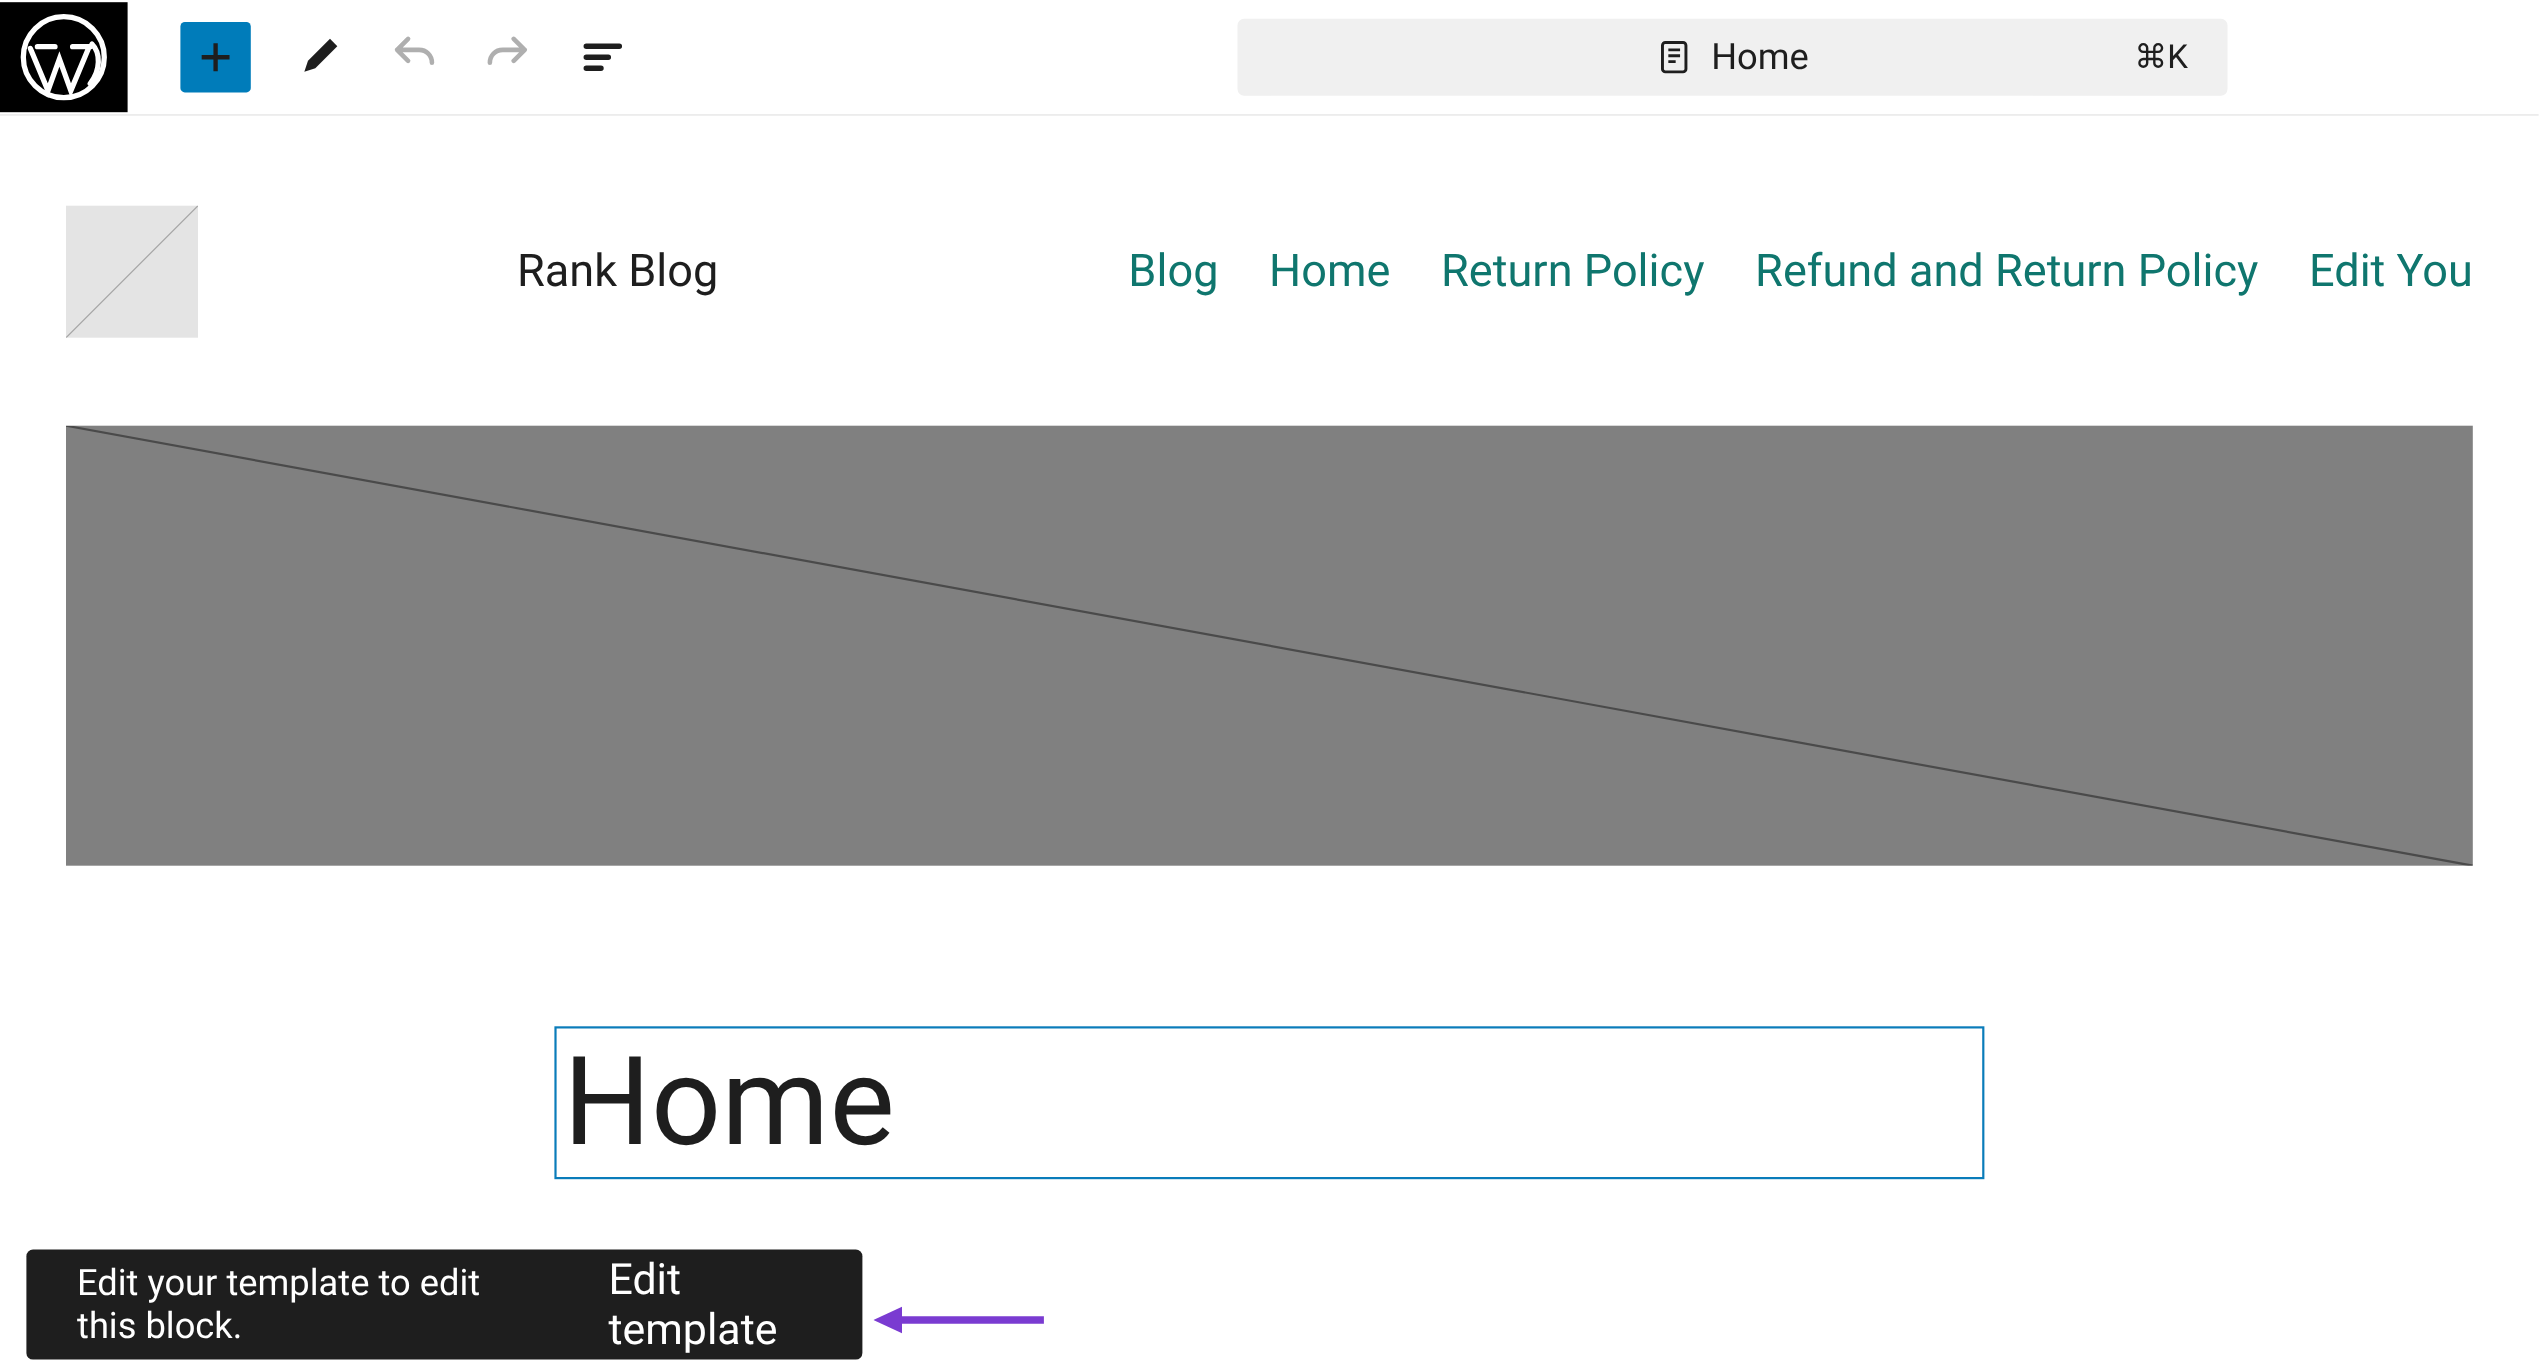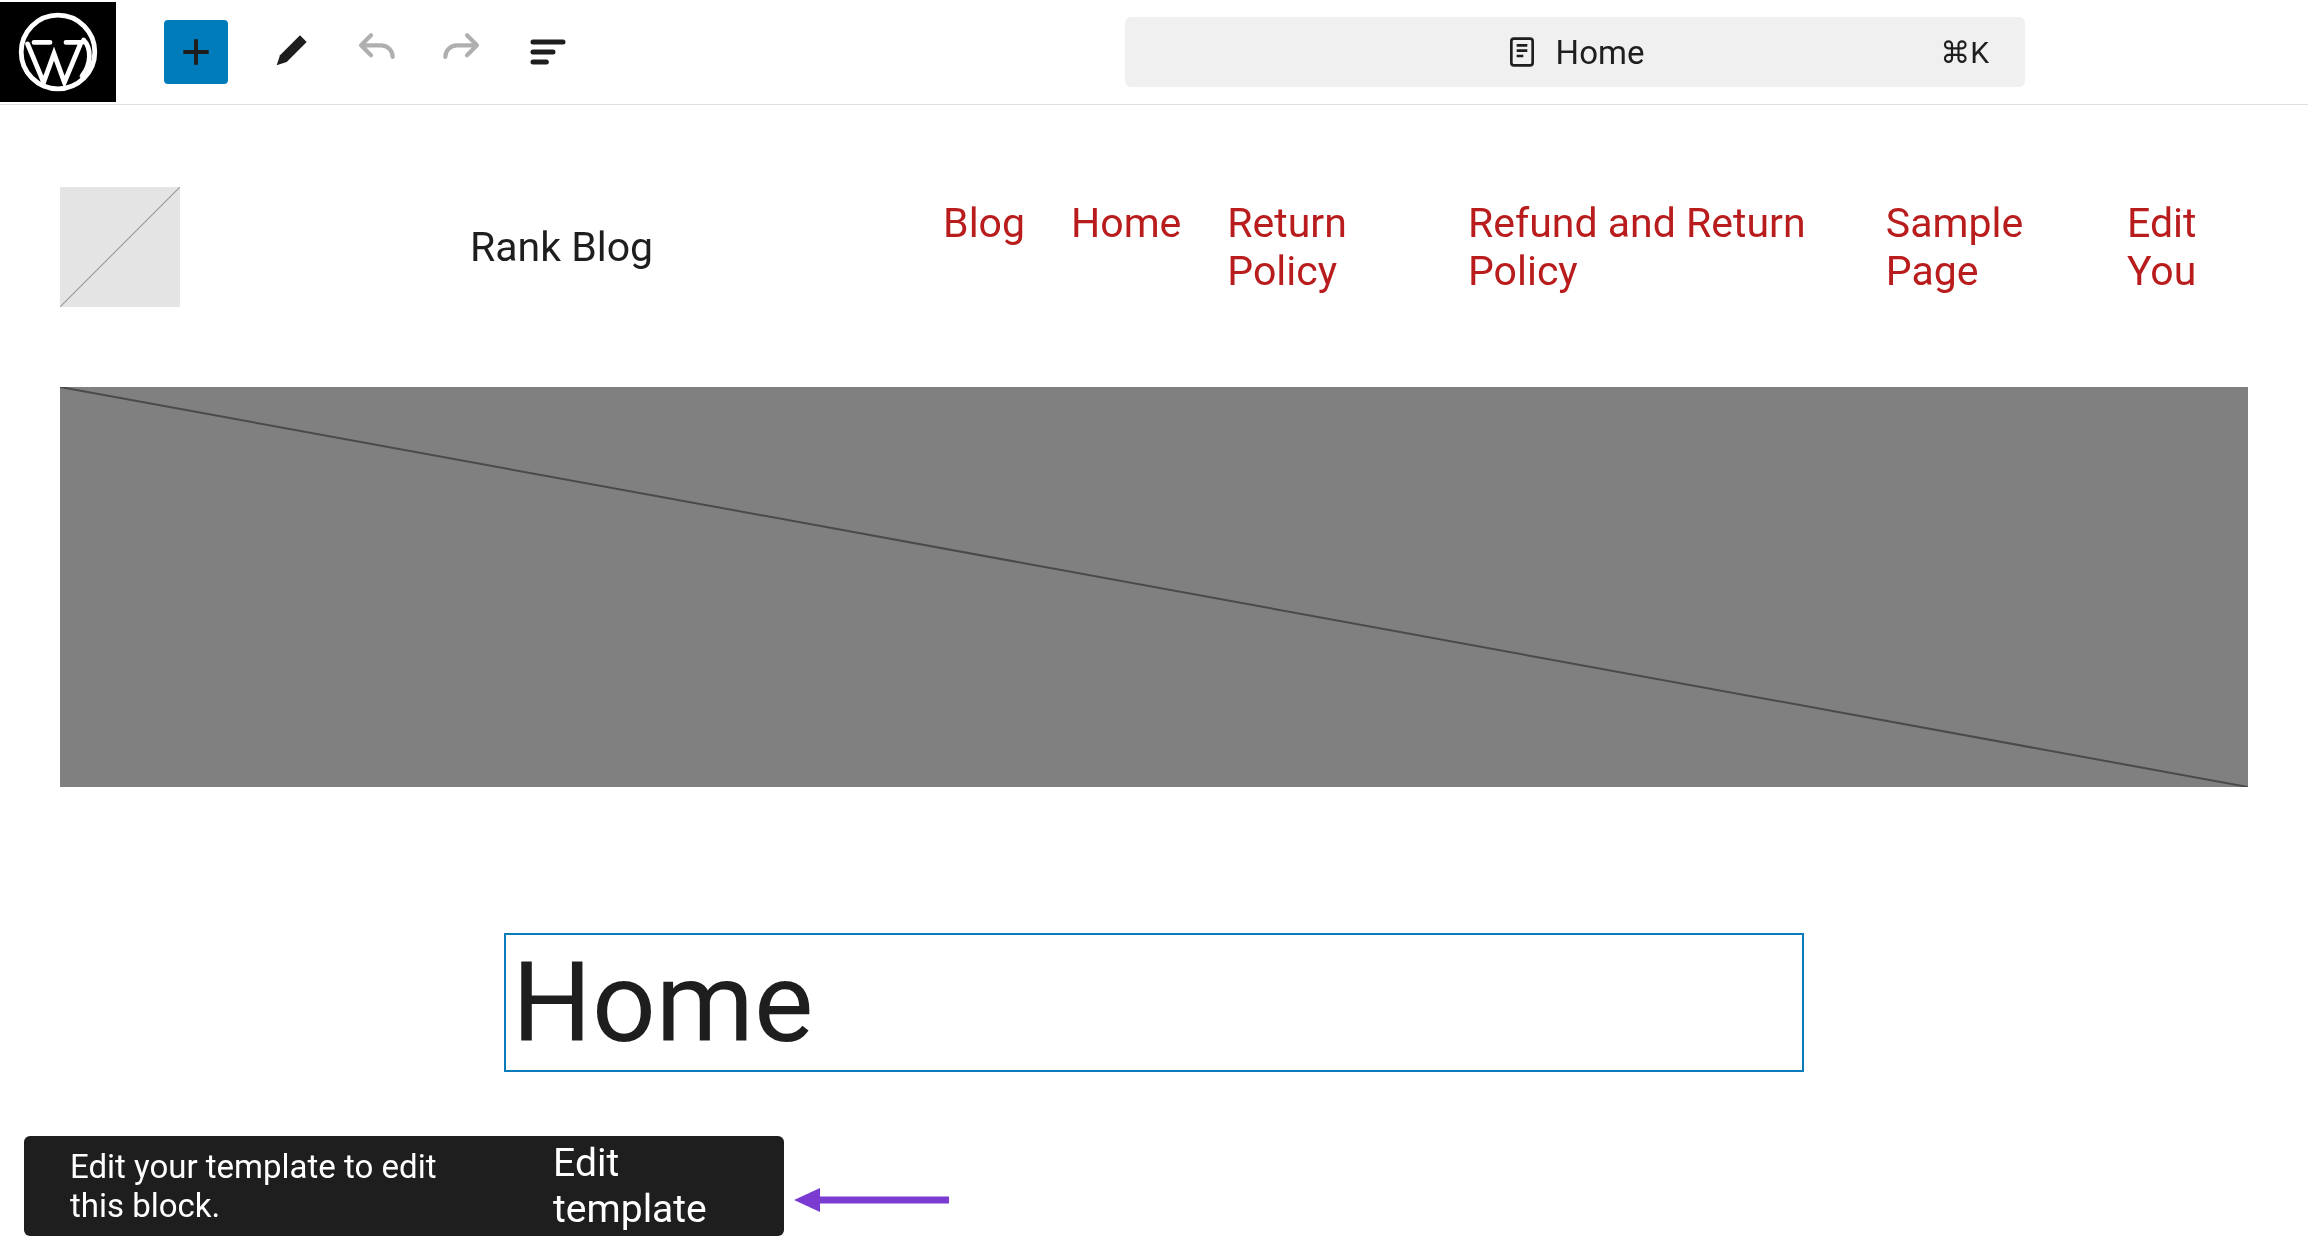--- a/index.html
+++ b/index.html
@@ -34,21 +34,21 @@
   .site-header { display:flex; align-items:center; gap:290px; }
   .site-logo-placeholder {
     width:120px; height:120px; background:#e4e4e4; position:relative; flex:0 0 auto;
   }
   .site-logo-placeholder::before{
     content:""; position:absolute; inset:0;
     background:linear-gradient(to bottom right, transparent calc(50% - 1px), #9c9c9c 50%, transparent calc(50% + 1px));
   }
   .site-title { font-size:41px; font-weight:400; letter-spacing:0px; flex:0 0 auto; }
   .site-nav { display:flex; gap:46px; }
-  .site-nav span { font-size:41px; font-weight:400; color:#b91c1c; cursor:pointer; }
+  .site-nav span { font-size:41px; font-weight:400; color:#0f766e; cursor:pointer; }
   .site-header-right { display:flex; align-items:center; margin-left:auto;}
   
   .hero-placeholder {
     margin-top:80px; width:100%; height:400px; background:#808080; position:relative; overflow:hidden;
   }
   .hero-placeholder svg { position:absolute; inset:0; width:100%; height:100%; }
   
   .page-title-wrap { display:flex; justify-content:center; margin-top:146px;}
   .page-title-block {
     width:1300px; border:2px solid #0a7cba; padding:6px 6px 6px 6px;
@@ -119,21 +119,20 @@
 <div class="canvas">
   <div class="site-header">
     <div class="site-logo-placeholder"></div>
     <span class="site-title">Rank Blog</span>
     <div class="site-header-right">
       <nav class="site-nav">
         <span>Blog</span>
         <span>Home</span>
         <span>Return Policy</span>
         <span>Refund and Return Policy</span>
-        <span>Sample Page</span>
         <span>Edit You</span>
       </nav>
     </div>
   </div>
 
   <div class="hero-placeholder">
     <svg viewBox="0 0 2188 400" preserveAspectRatio="none">
       <line x1="0" y1="0" x2="2188" y2="400" stroke="#4a4a4a" stroke-width="2"></line>
     </svg>
   </div>

